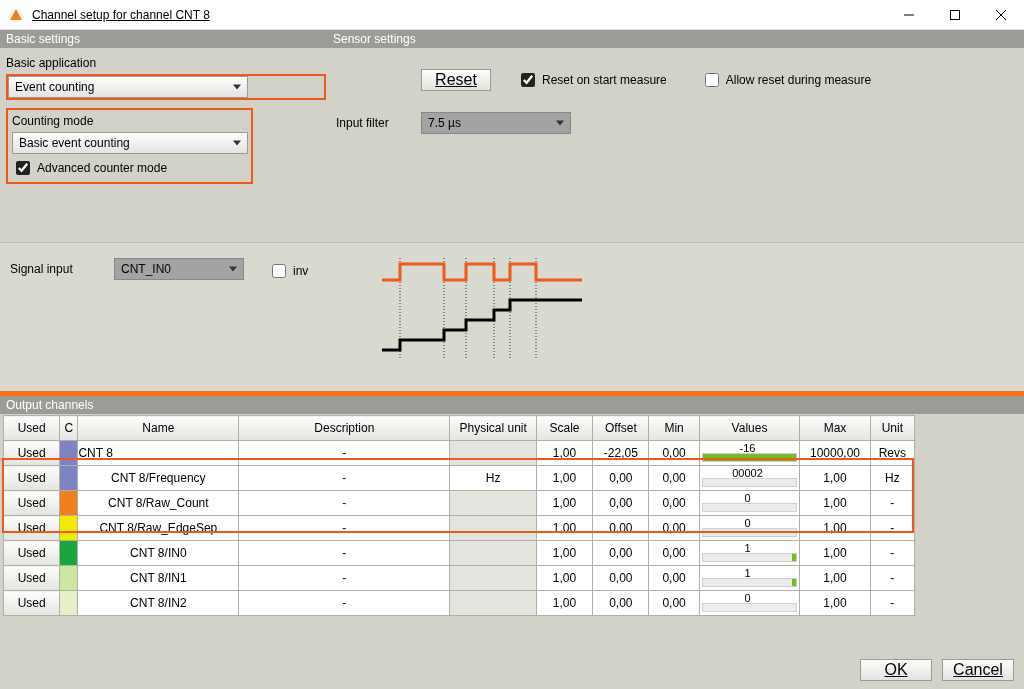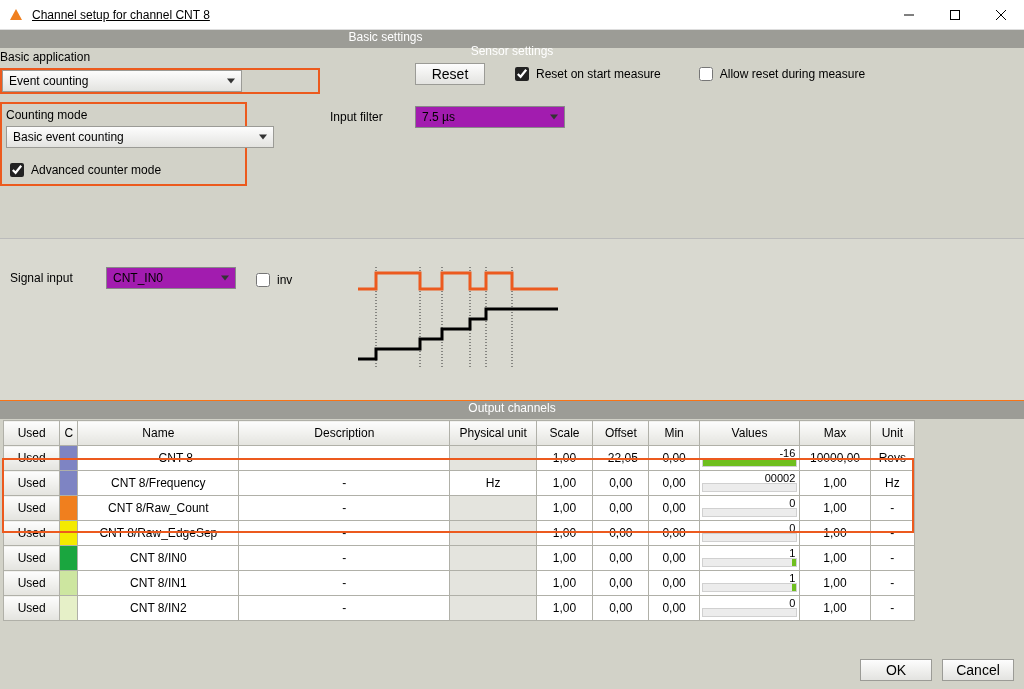--- a/index.html
+++ b/index.html
@@ -36,27 +36,27 @@
   }
   
   .section-header {
     height: 18px;
     background: #9c9c96;
     color: #fff;
     display: flex;
     align-items: center;
     padding: 0 6px;
     font-size: 12px;
-    flex-direction: column;
   }
   .section-header.flex { display: flex; }
   .section-header .col { flex: 0 0 auto; }
   
   .upper {
     display: flex;
+    padding: 6px;
     gap: 0;
   }
   .basic-col { width: 320px; }
   .hardware-col { flex: 1; padding-left: 10px; }
   .label-row { margin: 2px 0 4px; }
   .combo {
     height: 22px;
     background: linear-gradient(#fdfdfd, #e3e3e0);
     border: 1px solid #9b9b96;
     display: flex;
@@ -70,21 +70,21 @@
     position: absolute;
     right: 6px; top: 50%;
     width: 0; height: 0;
     border-left: 4px solid transparent;
     border-right: 4px solid transparent;
     border-top: 5px solid #333;
     transform: translateY(-50%);
   }
   .combo-plain {
     height: 22px;
-    background: #a21caf;
+    background: #a3a3a3;
     border: 1px solid #888;
     display: flex;
     align-items: center;
     padding: 0 6px;
     position: relative;
   }
   .combo-plain::after {
     content: "";
     position: absolute;
     right: 6px; top: 50%;
@@ -94,47 +94,48 @@
     border-top: 5px solid #333;
     transform: translateY(-50%);
   }
   .highlight-box {
     border: 2px solid #ec5a1e;
     padding: 0;
   }
   .highlight-inset { padding: 2px 4px 4px; }
   .checkbox-row {
     display: flex; align-items: center; gap: 4px;
-    margin-top: 12px;
+    margin-top: 4px;
   }
   input[type="checkbox"] {
     width: 14px; height: 14px;
     accent-color: #222;
   }
   .hw-row { display: flex; align-items: center; gap: 10px; margin-bottom: 6px; }
   .hw-label { width: 75px; }
   .btn {
     height: 22px;
     background: linear-gradient(#fdfdfd, #e3e3e0);
     border: 1px solid #9b9b96;
     padding: 0 16px;
     display: inline-flex;
     align-items: center;
     justify-content: center;
-    font-size: 14px;
+    font-size: 16px;
+    text-decoration: underline;
   }
   
   .sig-area {
     background: #d9d9d0;
     border-top: 1px solid #bbb;
-    border-bottom: 1px solid #f97316;
-    padding: 28px 10px 30px;
+    border-bottom: 5px solid #f97316;
+    padding: 15px 10px 30px;
     display: flex;
     align-items: flex-start;
-    gap: 16px;
+    gap: 24px;
     margin-top: 10px;
   }
   .sig-label { width: 80px; margin-top: 4px; }
   .sig-combo { width: 130px; }
   .sig-diagram { margin-left: 50px; }
   
   .table-wrap { padding: 0; }
   .tbl { width: 912px; border-collapse: collapse; margin: 1px 0 0 3px; background: #fff; }
   .tbl th, .tbl td {
     border: 1px solid #b0b0a8;
@@ -161,21 +162,21 @@
     border: 1px solid #d0d0d0;
   }
   .valbar .fill {
     position: absolute;
     top: 0; bottom: 0;
     background: #6fbf1e;
   }
   .valtxt {
     position: absolute;
     left: 0; right: 4px; top: 1px;
-    text-align: right;
+    text-align: center;
     font-size: 11px;
   }
   .color-cell { padding: 0 !important; }
   .color-cell .sw { width: 100%; height: 100%; }
   .grey-cell { background: #e4e4de; }
   
   .bottom-bar {
     position: absolute;
     bottom: 8px; right: 10px;
     display: flex; gap: 10px;
@@ -220,21 +221,21 @@
   <div class="basic-col">
     <div class="label-row">Basic application</div>
     <div class="highlight-box" style="margin-bottom:8px;">
       <div class="combo" style="width:240px">
         <span>Event counting</span>
       </div>
     </div>
     <div class="highlight-box" style="width:247px">
       <div class="highlight-inset">
         <div class="label-row">Counting mode</div>
-        <div class="combo" style="width:268px">
+        <div class="combo" style="width:236px">
           <span>Basic event counting</span>
         </div>
         <div class="checkbox-row">
           <input type="checkbox" checked="" style="">
           <span>Advanced counter mode</span>
         </div>
       </div>
     </div>
   </div>
 
@@ -323,21 +324,21 @@
           <th>Max</th>
           <th>Unit</th>
         </tr>
     </thead>
     <tbody id="tbl-body">
         <tr>
           <td class="used-cell">Used</td>
           <td class="color-cell">
             <div class="sw" style="background:#7e84c3"></div>
           </td>
-          <td style="text-align: center; padding-left: 35px;">CNT 8</td>
+          <td style="text-align: left;">CNT 8</td>
           <td>-</td>
           <td class="grey-cell"></td>
           <td>1,00</td>
           <td>-22,05</td>
           <td>0,00</td>
           <td class="val-cell">
             <div class="valtxt">-16</div>
             <div class="valbar">
               <div class="fill" style="left:0;width:100%;"></div>
             </div>

